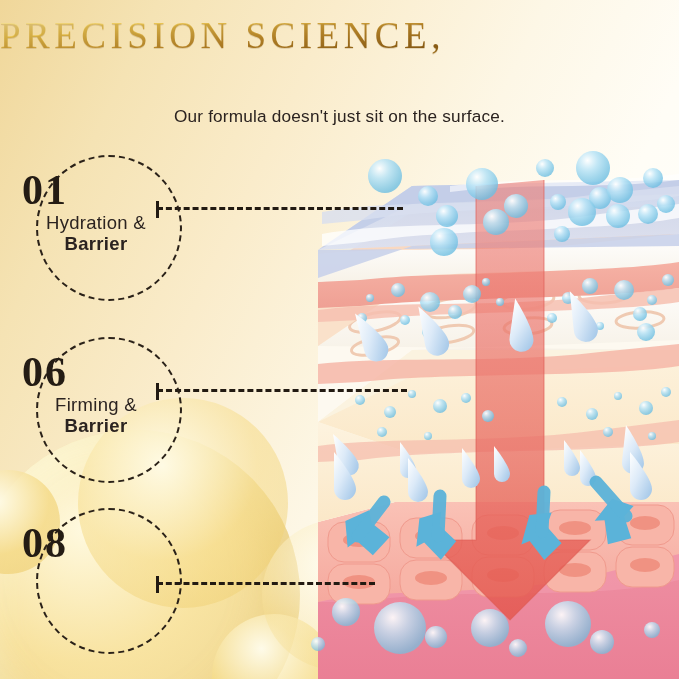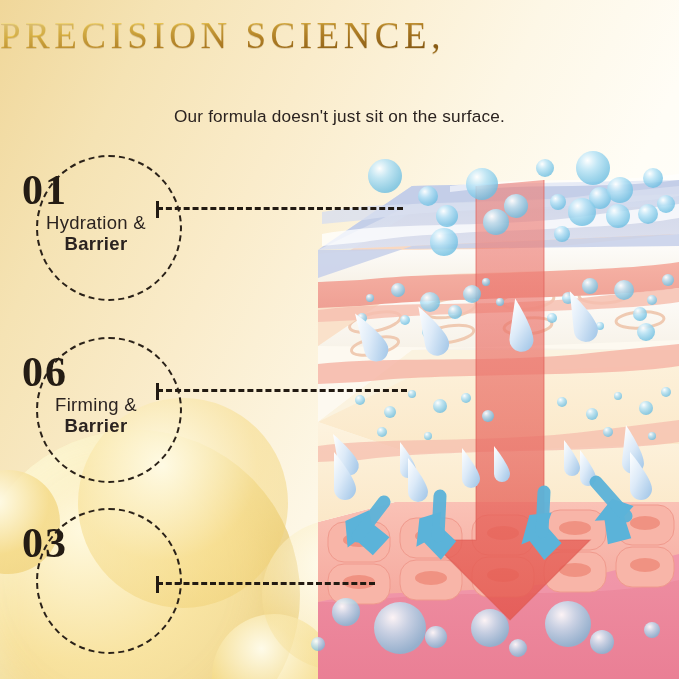--- a/index.html
+++ b/index.html
@@ -338,18 +338,18 @@
     <div class="ring"></div>
     <div class="cnum">06</div>
     <div class="clabel">
       <span>Firming &amp;</span>
       <span class="l2">Barrier</span>
     </div>
   </div>
 
   <div class="callout" style="left:8px;top:508px;">
     <div class="ring"></div>
-    <div class="cnum">03</div>
+    <div class="cnum">08</div>
     <div class="clabel">
     </div>
   </div>
 
 </div>
 
 </body></html>

